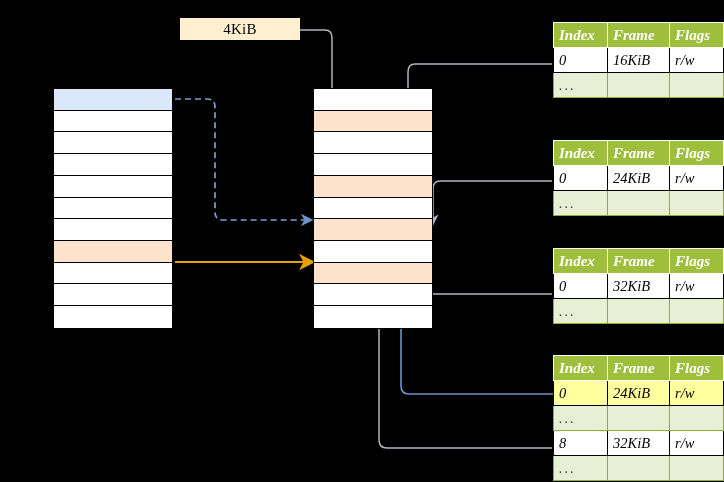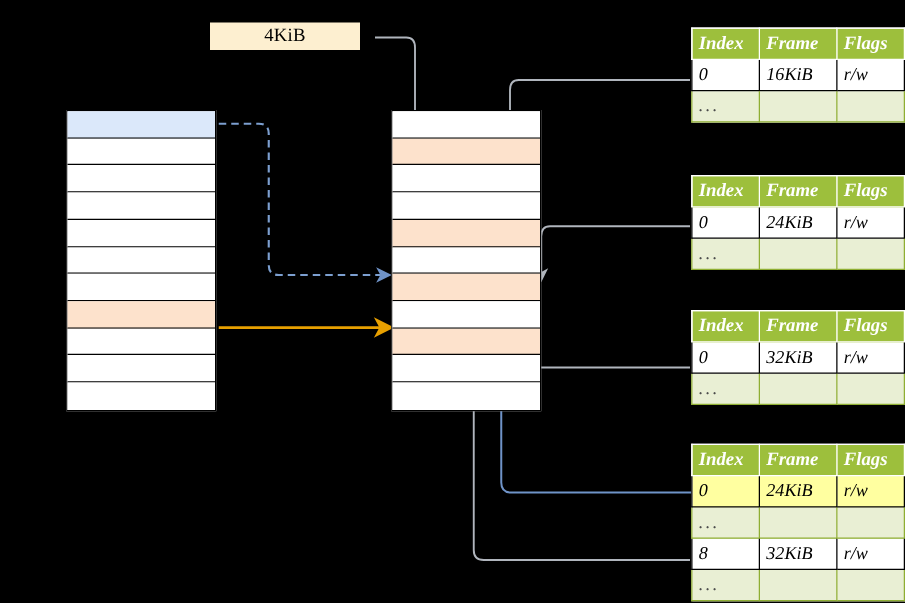--- a/index.html
+++ b/index.html
@@ -81,21 +81,21 @@
 
     <g>
       <path d="M175,99 L207,99 Q215,99 215,107 L215,212 Q215,220 223,220 L307,220" fill="none" stroke="#7c9fd0" stroke-width="1.7" stroke-dasharray="6,4" marker-end="url(#ah-blue)"></path>
     </g>
 
     <g>
       <path d="M175,262 L307,262" fill="none" stroke="#e8a000" stroke-width="2.2" marker-end="url(#ah-orange)"></path>
     </g>
   </svg>
 
-  <div class="chip" style="left:168px;top:18px;width:120px;height:22px;">
+  <div class="chip" style="left:180px;top:18px;width:120px;height:22px;">
     <span>4KiB</span>
   </div>
 
   <div class="memcol" id="left-col" style="left:53px;top:88px;width:120px;height:241px;">
       <div class="memcell blue" style="height: 21.7273px;"></div>
       <div class="memcell" style="height: 21.7273px;"></div>
       <div class="memcell" style="height: 21.7273px;"></div>
       <div class="memcell" style="height: 21.7273px;"></div>
       <div class="memcell" style="height: 21.7273px;"></div>
       <div class="memcell" style="height: 21.7273px;"></div>

